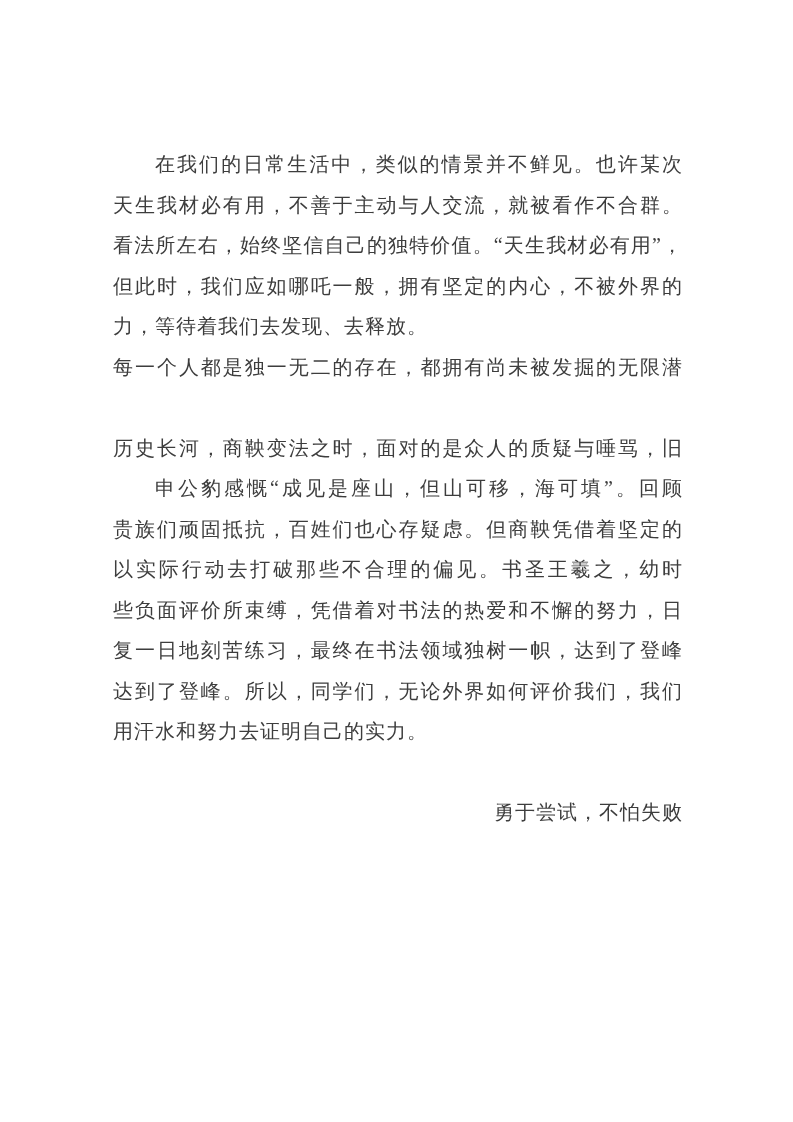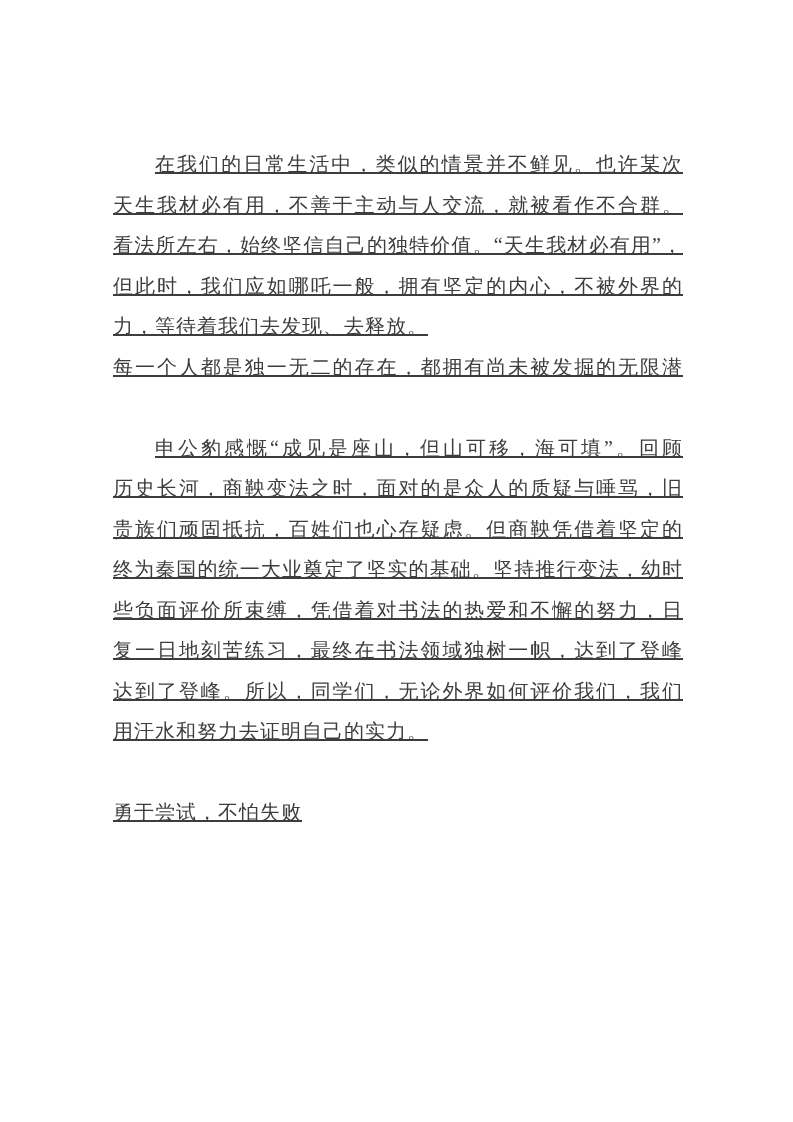--- a/index.html
+++ b/index.html
@@ -1,15 +1,15 @@
 <!DOCTYPE html>
 <html><head>
 <meta charset="utf-8">
 <style>
-  * { margin: 0; padding: 0; box-sizing: border-box; text-decoration: underline; }
+  * { margin: 0; padding: 0; box-sizing: border-box; }
   html, body {
     background: #ffffff;
     font-family: "Liberation Serif", "DejaVu Serif", serif;
   }
   .page {
     position: relative;
     width: 793px;
     height: 1122px;
     margin: 0 auto;
     background: #ffffff;
@@ -29,43 +29,43 @@
   .paragraph + .paragraph { margin-top: 40.5px; }
   .line {
     text-align: justify;
     text-align-last: justify;
     white-space: nowrap;
   }
   .line.first { text-indent: 42px; }
   .line.last  { text-align-last: left; }
   .closing-heading {
     margin-top: 40.5px;
-    text-align: left;
+    text-align: right;
     white-space: nowrap;
   }
 </style>
 </head>
 <body>
 
 <div class="page" style="background: rgb(255, 255, 255);">
   <div class="doc-body" style="color: rgb(61, 61, 61);">
     <div>
         <div class="paragraph">
           <div class="line first">在我们的日常生活中，类似的情景并不鲜见。也许某次</div>
           <div class="line">天生我材必有用，不善于主动与人交流，就被看作不合群。</div>
           <div class="line">看法所左右，始终坚信自己的独特价值。“天生我材必有用”，</div>
           <div class="line">但此时，我们应如哪吒一般，拥有坚定的内心，不被外界的</div>
           <div class="line last">力，等待着我们去发现、去释放。</div>
           <div class="line">每一个人都是独一无二的存在，都拥有尚未被发掘的无限潜</div>
         </div>
         <div class="paragraph">
+          <div class="line">历史长河，商鞅变法之时，面对的是众人的质疑与唾骂，旧</div>
           <div class="line first">申公豹感慨“成见是座山，但山可移，海可填”。回顾</div>
-          <div class="line">历史长河，商鞅变法之时，面对的是众人的质疑与唾骂，旧</div>
           <div class="line">贵族们顽固抵抗，百姓们也心存疑虑。但商鞅凭借着坚定的</div>
-          <div class="line">终为秦国的统一大业奠定了坚实的基础。坚持推行变法，幼时</div>
+          <div class="line">以实际行动去打破那些不合理的偏见。书圣王羲之，幼时</div>
           <div class="line">些负面评价所束缚，凭借着对书法的热爱和不懈的努力，日</div>
           <div class="line">复一日地刻苦练习，最终在书法领域独树一帜，达到了登峰</div>
           <div class="line">达到了登峰。所以，同学们，无论外界如何评价我们，我们</div>
           <div class="line last">用汗水和努力去证明自己的实力。</div>
         </div>
       </div>
     <div class="closing-heading">勇于尝试，不怕失败</div>
   </div>
 </div>
 

